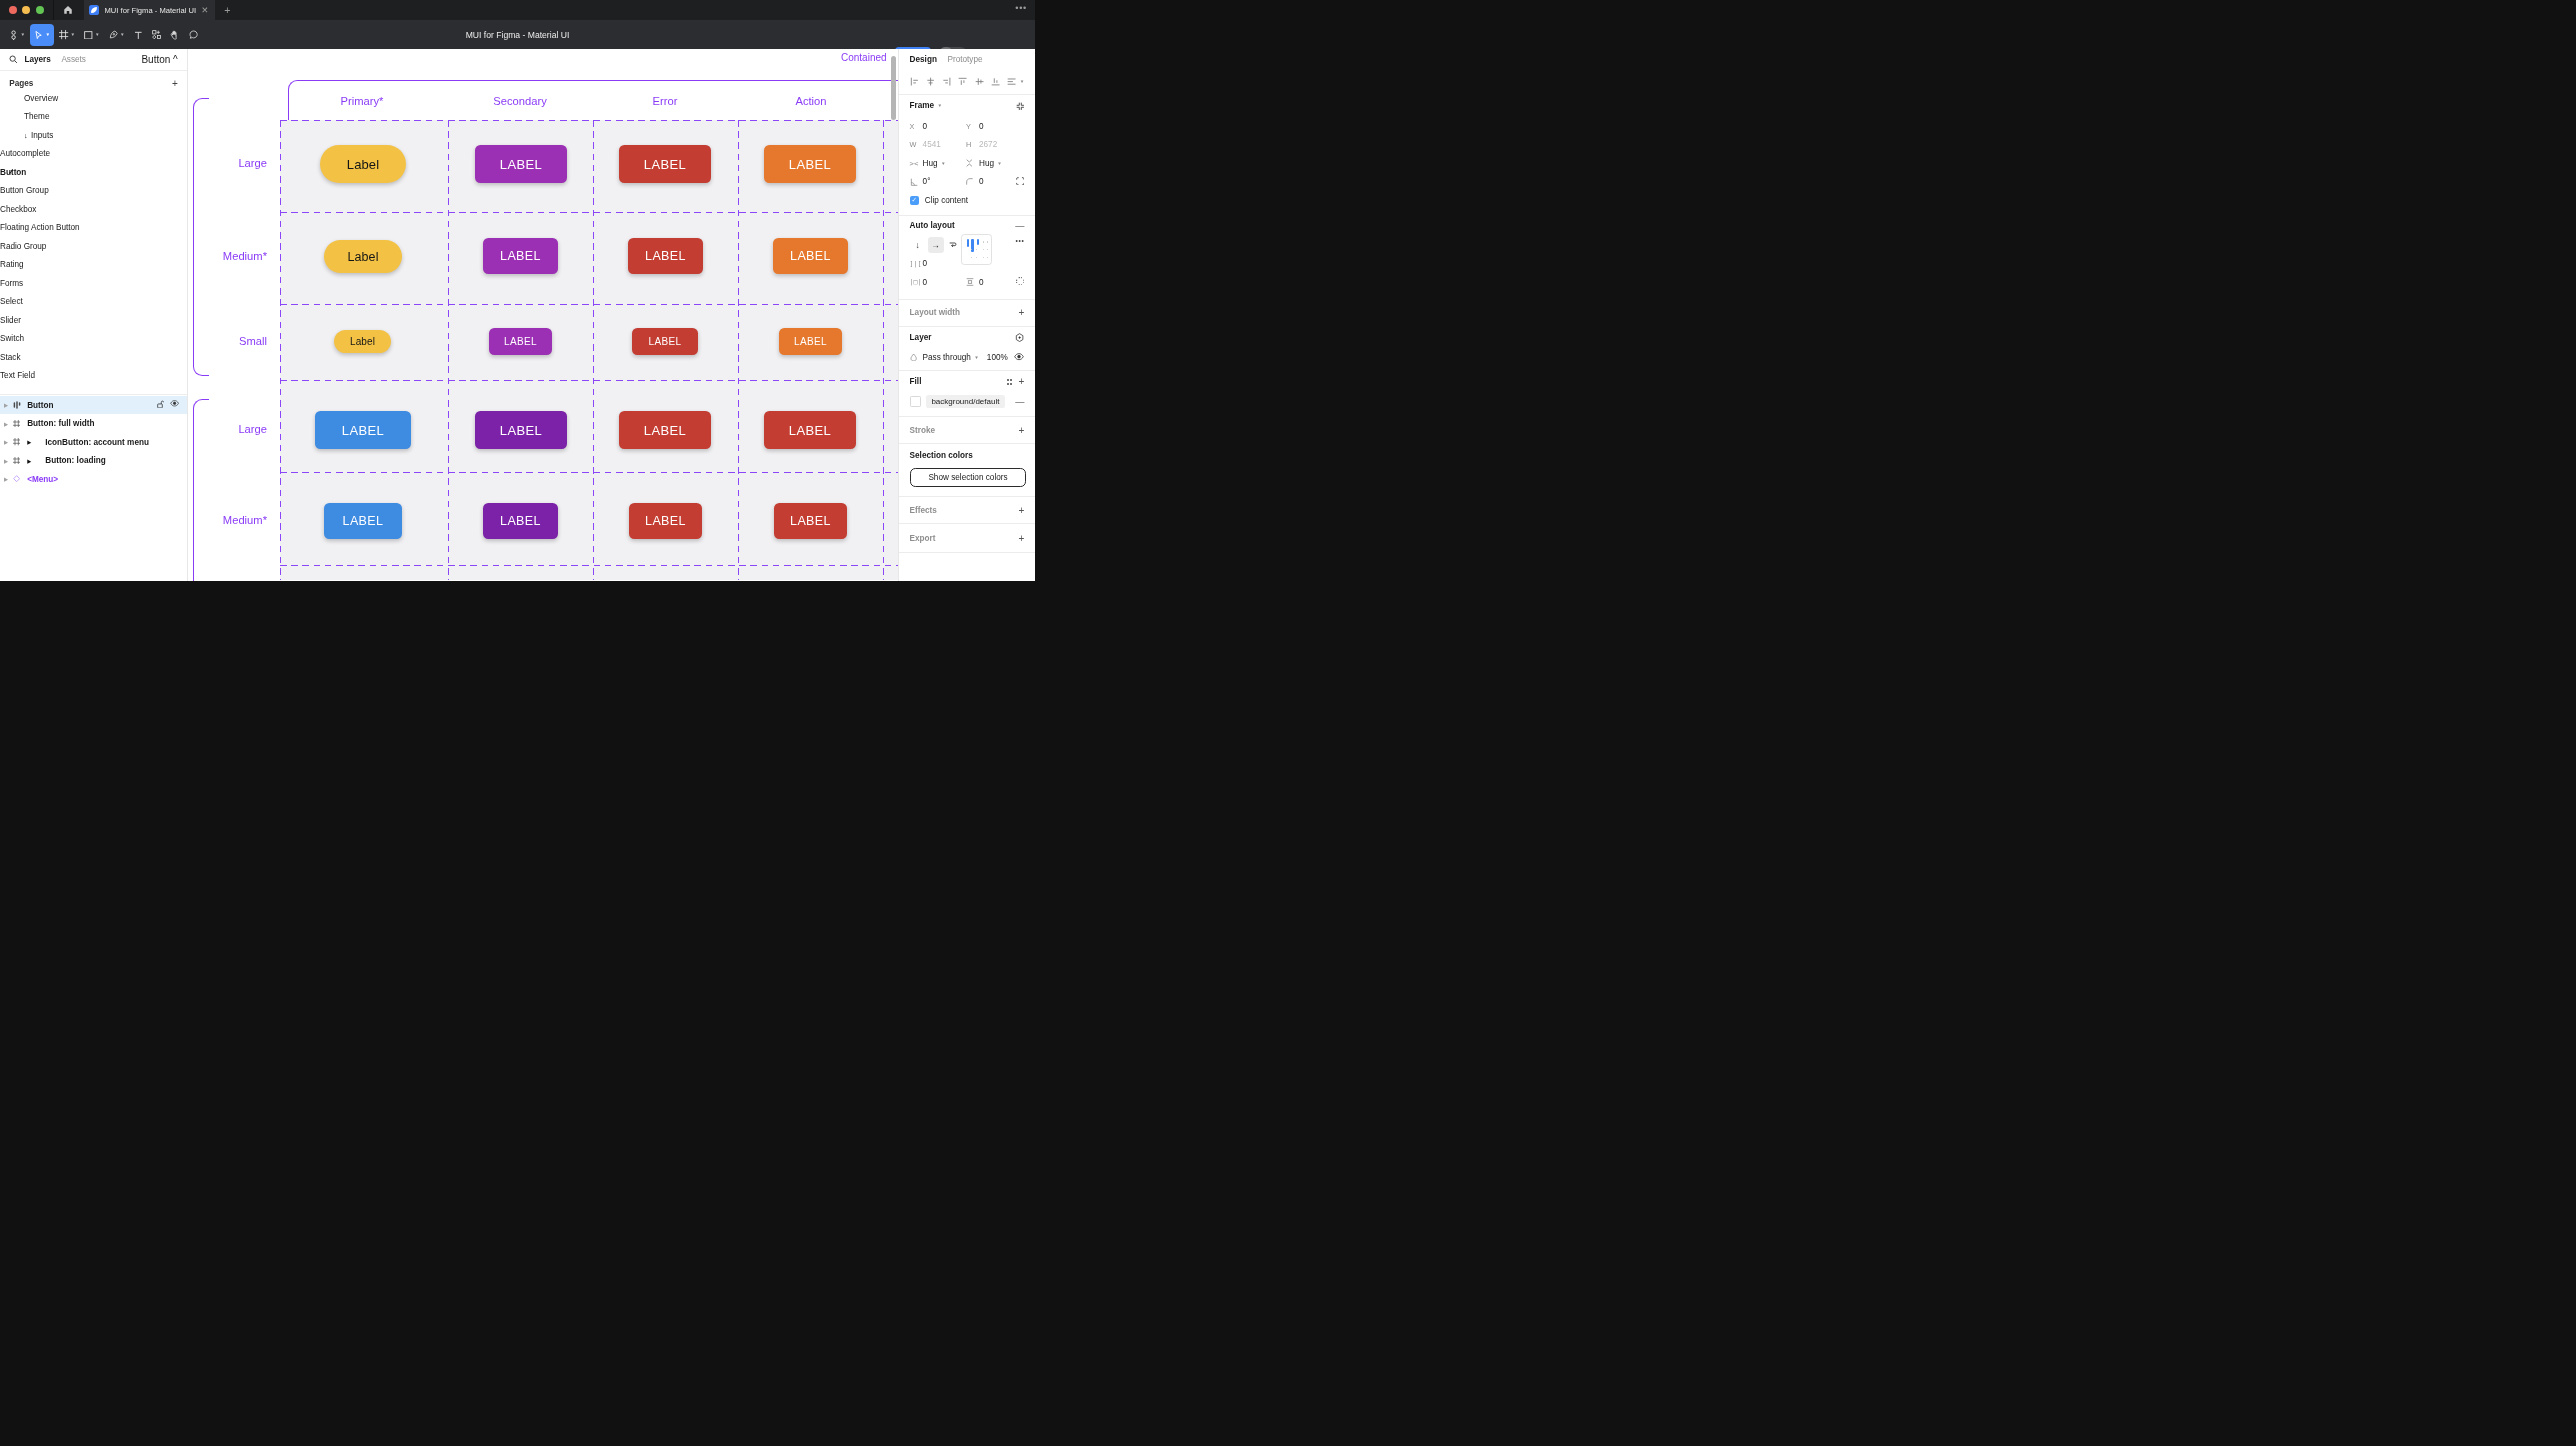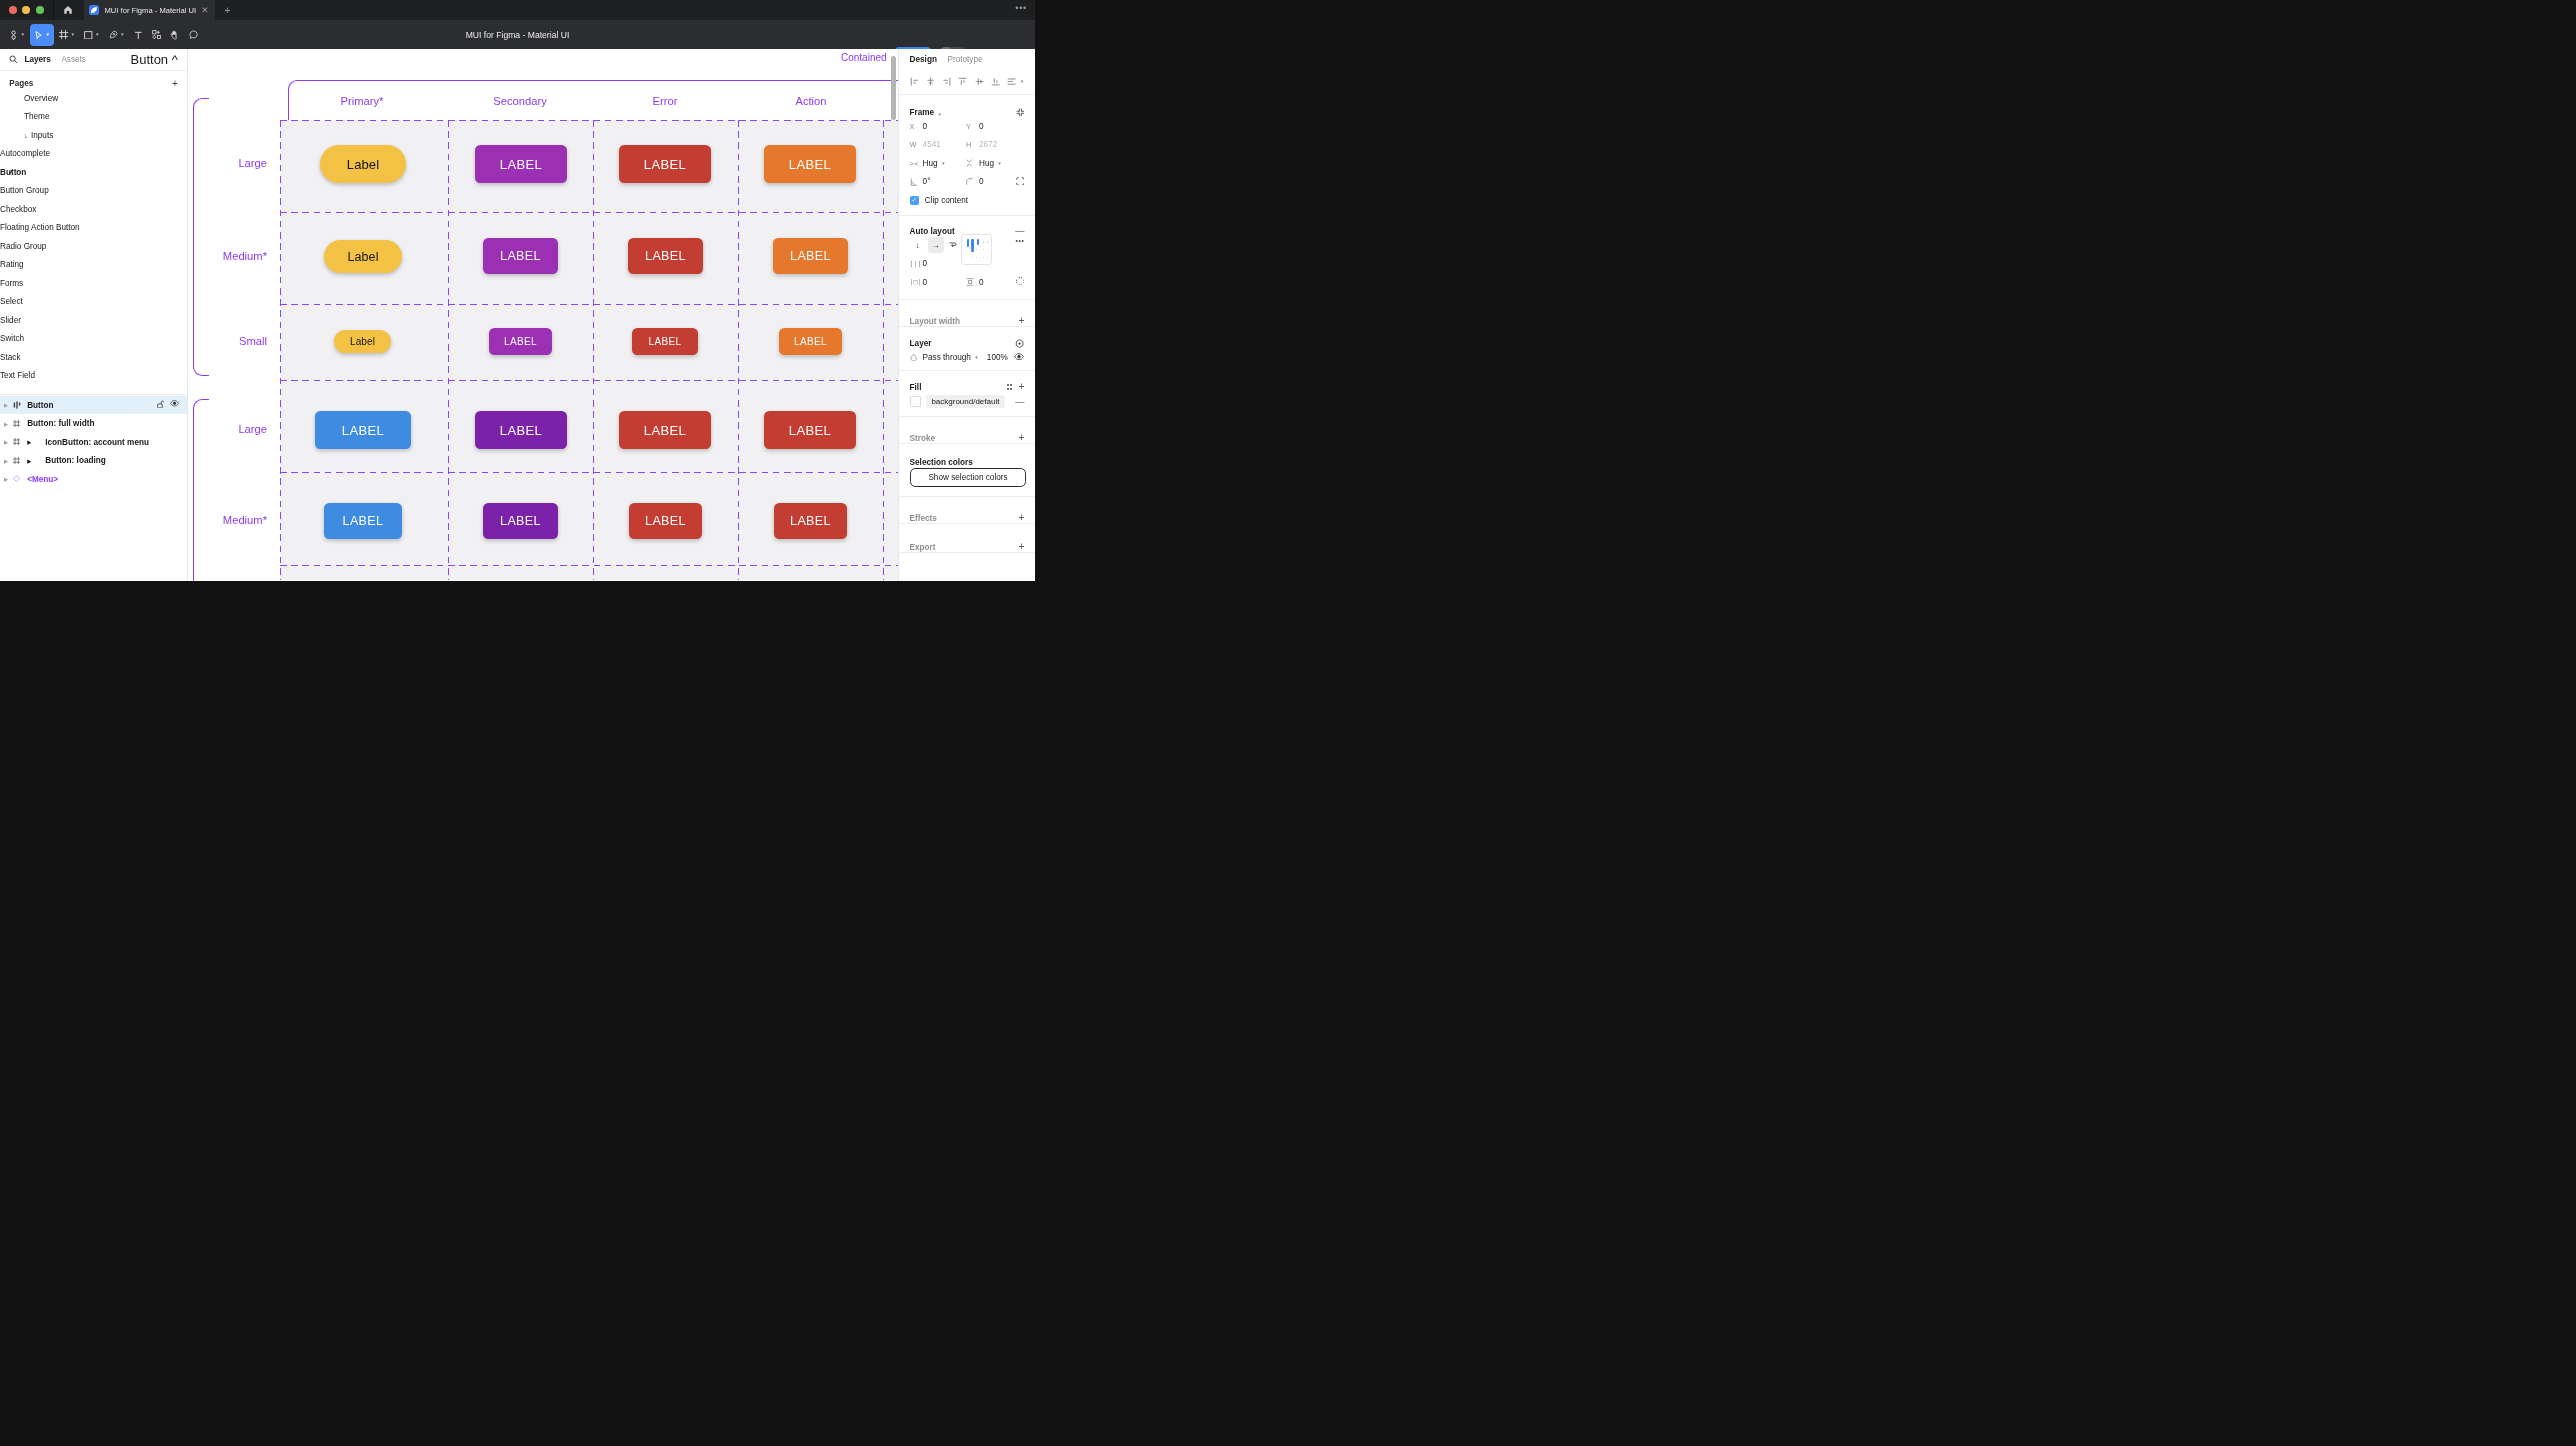--- a/index.html
+++ b/index.html
@@ -32,21 +32,21 @@
   .devtoggle{width:30px;height:16px;border-radius:8px;background:#47484C;position:relative}
   .devknob{position:absolute;left:0;top:0;width:16px;height:16px;border-radius:50%;background:#717276;
      color:#E8E8E8;font-size:5.6px;display:flex;align-items:center;justify-content:center;font-family:"DejaVu Sans Mono",monospace}
   .play{color:#E4E4E4;font-size:8.6px}
   .zoomlvl{color:#E4E4E4;font-size:8.2px}
   
   .sidebar{position:absolute;left:0;top:49px;width:188px;bottom:0;background:#fff;border-right:0.7px solid #E7E7E7;box-sizing:border-box}
   .sb-head{height:21px;display:flex;align-items:center;padding:0 9.2px;border-bottom:0.7px solid #EDEDED}
   .sb-head .tabname{font-size:8.2px;font-weight:700;color:#1a1a1a;margin-left:6.6px}
   .sb-head .tabname.dim{font-weight:400;color:#8c8c8c;margin-left:10.6px}
-  .sb-page-sel{margin-left:auto;font-size:13px;color:#1a1a1a}
+  .sb-page-sel{margin-left:auto;font-size:10px;color:#1a1a1a}
   .pages-head{height:20px;display:flex;align-items:center;padding:0 9.2px;margin-top:2.6px}
   .pages-head .ph-label{font-size:8.2px;font-weight:700;color:#333}
   .pages-head .ph-plus{margin-left:auto;font-size:10px;color:#444}
   .page-row{height:18.5px;display:flex;align-items:flex-start;font-size:8.2px;color:#1a1a1a;position:relative}
   .page-row .check{position:absolute;left:8.6px;font-size:6.6px;color:#1a1a1a}
   .page-row.lvl1{padding-left:24px}.page-row.lvl2{}
   .page-row.selected{font-weight:700}
   .page-row .arrow{margin-right:3.3px;font-size:7.3px}
   .layers-list{border-top:0.7px solid #EDEDED;margin-top:4px;padding-top:1.3px}
   .layer-row{height:18.5px;display:flex;align-items:center;font-size:8.2px;color:#1a1a1a;position:relative;padding-left:4px}
@@ -77,21 +77,21 @@
       border-radius:5.3px;font-weight:400;letter-spacing:0.4px;box-shadow:0 2px 4px rgba(0,0,0,.22)}
   .mui-btn.pill{border-radius:659px;letter-spacing:0.1px}
   .scroll-thumb{position:absolute;left:703px;top:7.3px;width:4.6px;height:64px;background:#B5B5B5;border-radius:2.6px}
   
   .inspector{position:absolute;right:0;top:49px;width:137px;bottom:0;background:#fff;border-left:0.7px solid #E7E7E7;
       box-sizing:border-box;font-size:8.2px;color:#1a1a1a}
   .ins-sec{border-bottom:0.7px solid #ECECEC;padding:0 10.6px;position:relative;box-sizing:border-box}
   .ins-tabs{height:21px;display:flex;align-items:center;gap:10.6px}
   .ins-tabs .t{font-weight:700}.ins-tabs .t.dim{font-weight:400;color:#8c8c8c}
   .align-row{height:22.4px;display:flex;align-items:center;justify-content:space-between;color:#7b7b7b;padding-bottom:1.3px}
-  .sec-head{height:20px;display:flex;align-items:flex-end;font-weight:700}
+  .sec-head{height:20px;display:flex;align-items:center;font-weight:700}
   .sec-head .right{margin-left:auto;display:flex;align-items:center;gap:6.6px;color:#555}
   .sec-head.dim{font-weight:700;color:#8f8f8f}
   .plusbtn{font-size:10px;color:#555;font-weight:400}
   .minusbtn{font-size:9.2px;color:#555;font-weight:400}
   .prow{height:18.5px;display:flex;align-items:center}
   .picon{width:13px;color:#8c8c8c;font-size:7.3px;display:inline-flex;align-items:center}
   .pval{color:#1a1a1a}
   .pval.dim{color:#b9b9b9}
   .pcol2{position:absolute;left:67px;display:flex;align-items:center}
   .chev2{font-size:4.6px;color:#8c8c8c;margin-left:3.3px}

